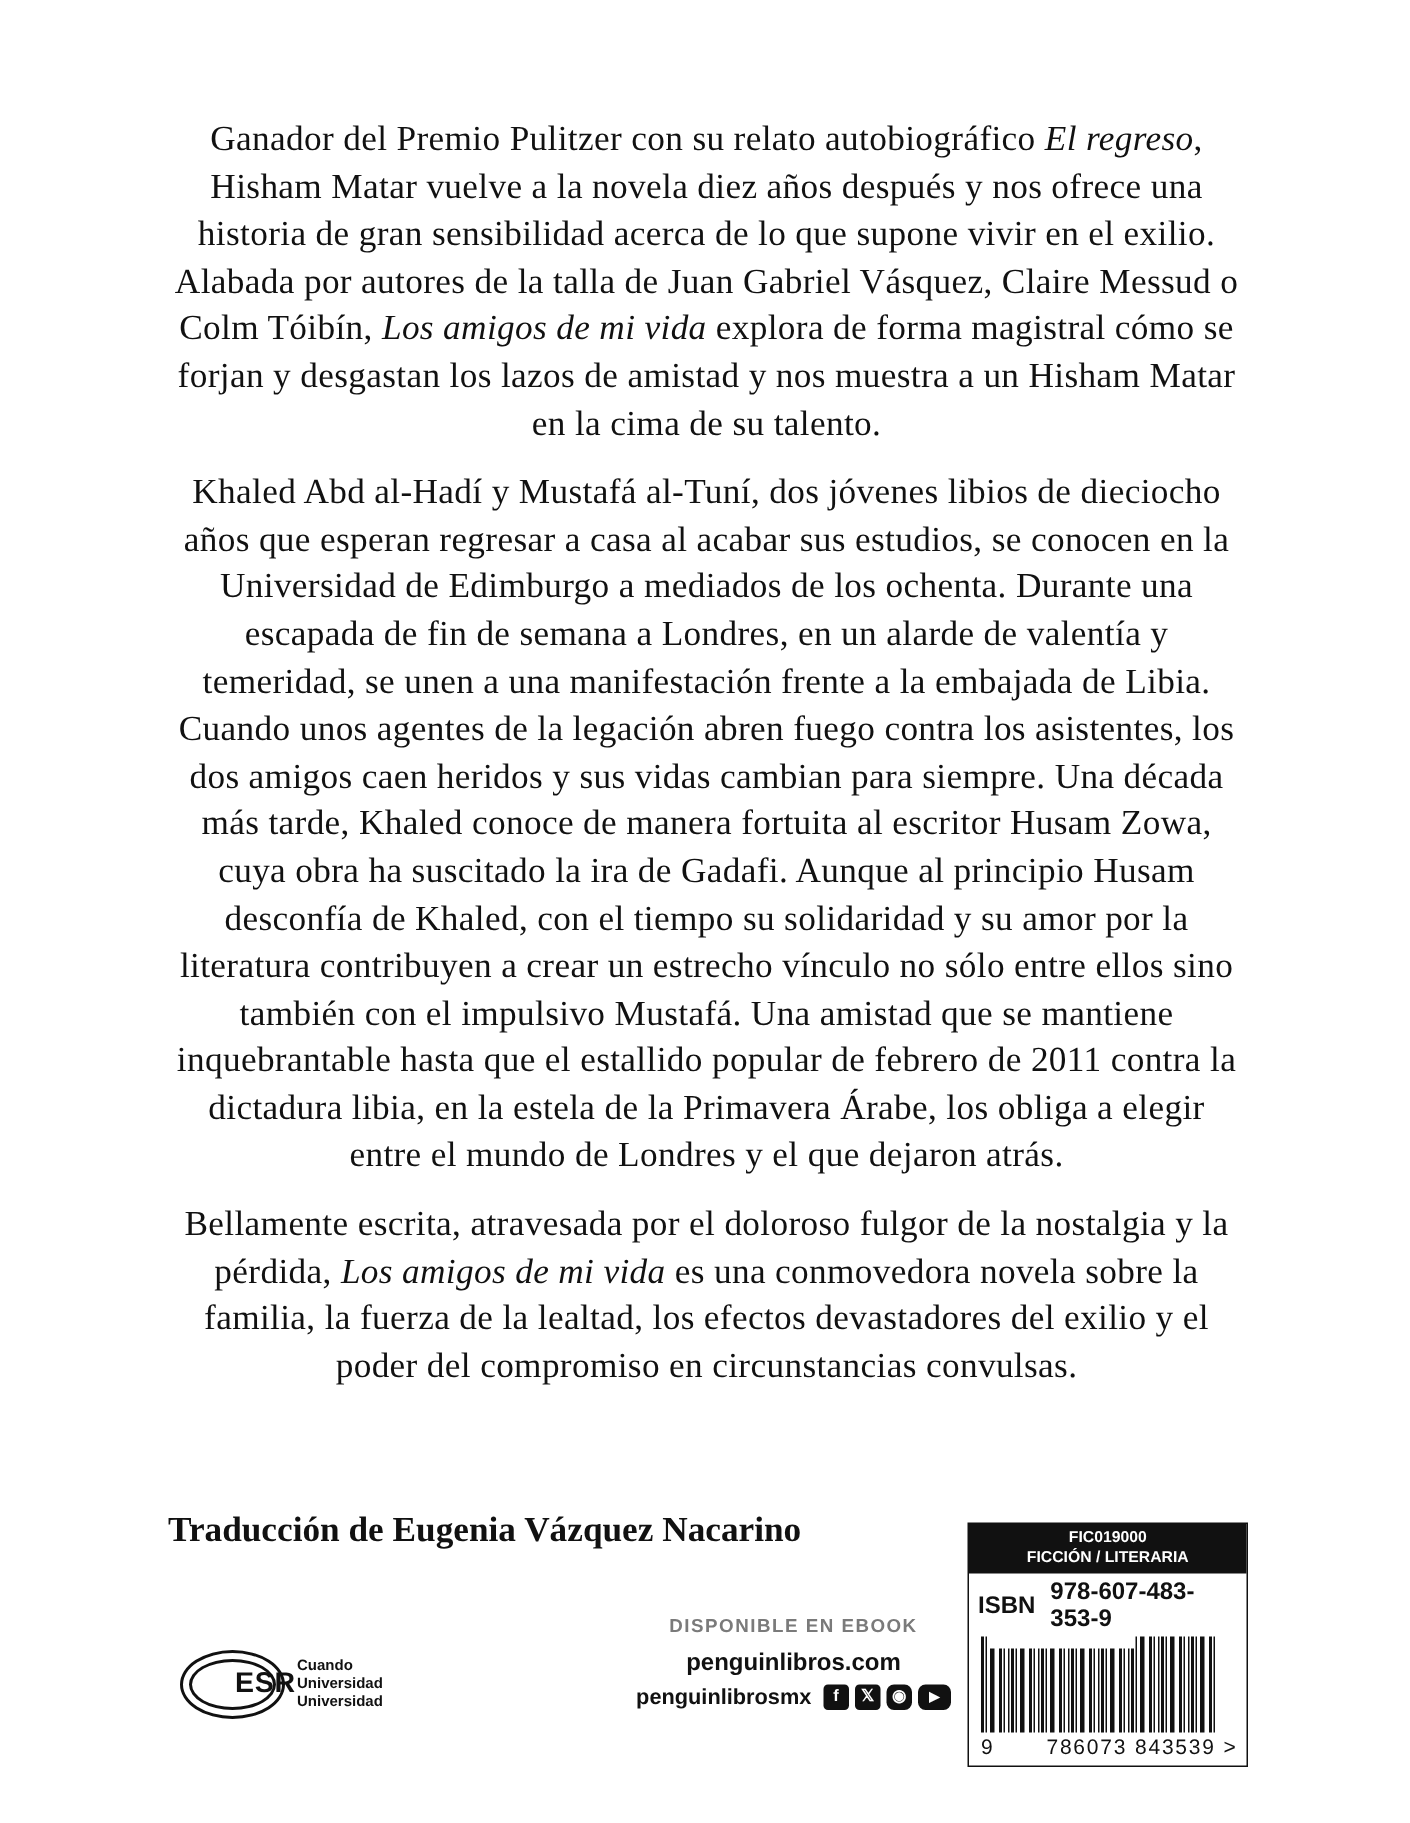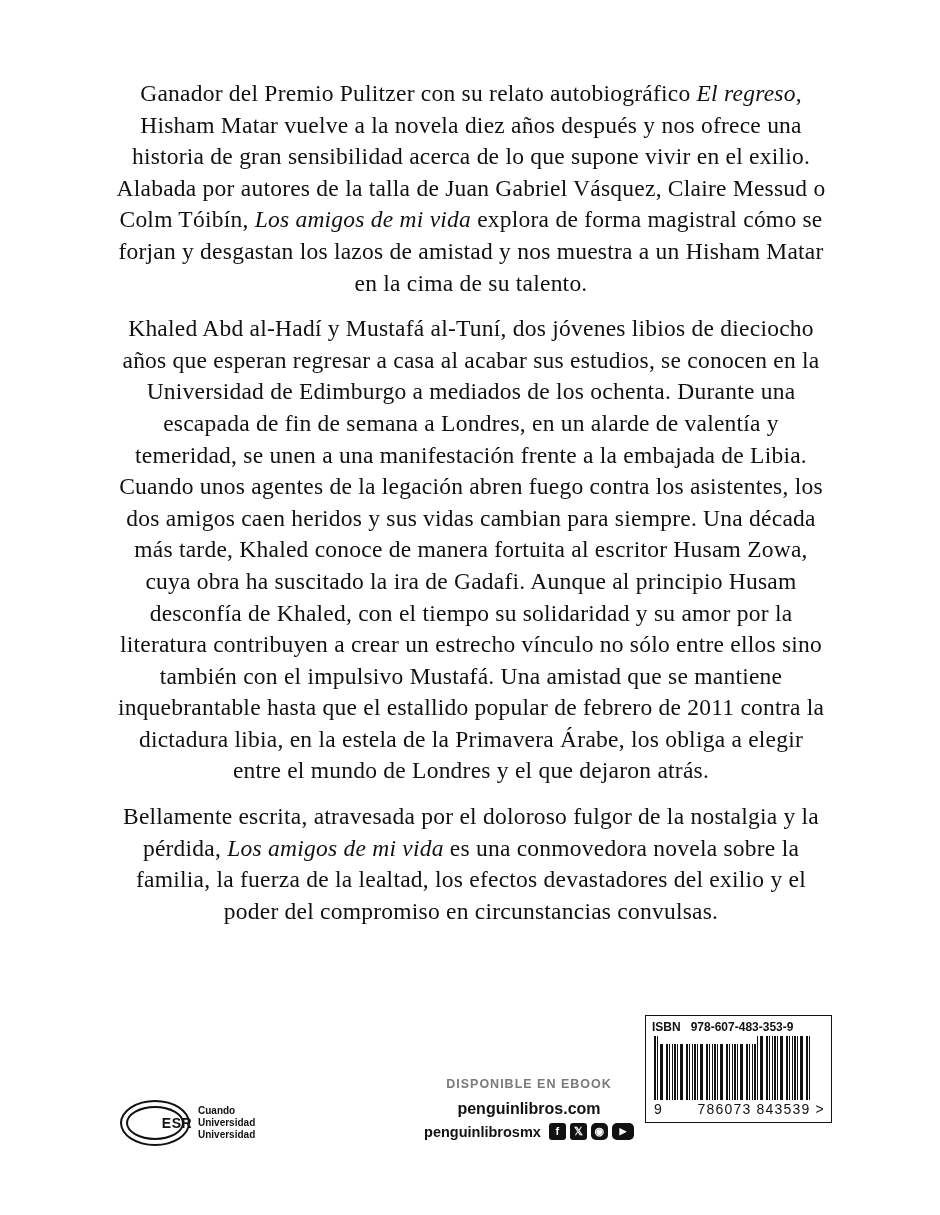--- a/index.html
+++ b/index.html
@@ -73,21 +73,21 @@
   .esr-badge::before {
     content: "";
     position: absolute;
     left: 4px; top: 4px; right: 4px; bottom: 4px;
     border: 2px solid #111;
     border-radius: 50% / 50%;
   }
   .esr-badge span {
     font-family: "Liberation Sans", sans-serif;
     font-weight: bold;
-    font-size: 14px;
+    font-size: 19px;
     letter-spacing: 0.5px;
     position: relative;
     z-index: 2;
     margin-left: 44px;
   }
   .esr-text {
     font-family: "Liberation Sans", sans-serif;
     font-size: 10px;
     line-height: 1.22;
     font-weight: bold;
@@ -165,21 +165,21 @@
     font-size: 10.5px;
     font-weight: bold;
     line-height: 1.25;
     padding: 3px 0 4px 0;
   }
   .isbn-row {
     display: flex;
     align-items: center;
     padding: 4px 6px 2px 6px;
     font-family: "Liberation Sans", sans-serif;
-    font-size: 12px;
+    font-size: 16px;
     font-weight: bold;
   }
   .isbn-row .label {
     margin-right: 10px;
   }
   .barcode {
     height: 64px;
     margin: 0 8px;
     display: flex;
     align-items: flex-end;
@@ -203,20 +203,21 @@
 <body>
 
 <div class="page">
 
   <div class="blurb">
     <p>Ganador del Premio Pulitzer con su relato autobiográfico <em>El regreso</em>, Hisham Matar vuelve a la novela diez años después y nos ofrece una historia de gran sensibilidad acerca de lo que supone vivir en el exilio. Alabada por autores de la talla de Juan Gabriel Vásquez, Claire Messud o Colm Tóibín, <em>Los amigos de mi vida</em> explora de forma magistral cómo se forjan y desgastan los lazos de amistad y nos muestra a un Hisham Matar en la cima de su talento.</p>
     <p>Khaled Abd al-Hadí y Mustafá al-Tuní, dos jóvenes libios de dieciocho años que esperan regresar a casa al acabar sus estudios, se conocen en la Universidad de Edimburgo a mediados de los ochenta. Durante una escapada de fin de semana a Londres, en un alarde de valentía y temeridad, se unen a una manifestación frente a la embajada de Libia. Cuando unos agentes de la legación abren fuego contra los asistentes, los dos amigos caen heridos y sus vidas cambian para siempre. Una década más tarde, Khaled conoce de manera fortuita al escritor Husam Zowa, cuya obra ha suscitado la ira de Gadafi. Aunque al principio Husam desconfía de Khaled, con el tiempo su solidaridad y su amor por la literatura contribuyen a crear un estrecho vínculo no sólo entre ellos sino también con el impulsivo Mustafá. Una amistad que se mantiene inquebrantable hasta que el estallido popular de febrero de 2011 contra la dictadura libia, en la estela de la Primavera Árabe, los obliga a elegir entre el mundo de Londres y el que dejaron atrás.</p>
     <p>Bellamente escrita, atravesada por el doloroso fulgor de la nostalgia y la pérdida, <em>Los amigos de mi vida</em> es una conmovedora novela sobre la familia, la fuerza de la lealtad, los efectos devastadores del exilio y el poder del compromiso en circunstancias convulsas.</p>
   </div>
 
+  <div class="translator">Traducción de Eugenia Vázquez Nacarino</div>
 
   <div class="esr">
     <div class="esr-badge">
       <span>ESR</span>
     </div>
     <div class="esr-text">
       <div>Cuando</div>
       <div>Universidad</div>
       <div>Universidad</div>
     </div>
@@ -228,20 +229,24 @@
     <div class="social-row">
       <span class="handle">penguinlibrosmx</span>
       <span class="sicon">f</span>
       <span class="sicon">𝕏</span>
       <span class="sicon ig">◉</span>
       <span class="sicon yt">▶</span>
     </div>
   </div>
 
   <div class="barcode-block">
+    <div class="bisac">
+      <div>FIC019000</div>
+      <div>FICCIÓN / LITERARIA</div>
+    </div>
     <div class="isbn-row">
       <span class="label">ISBN</span>
       <span>978-607-483-353-9</span>
     </div>
     <div class="barcode" id="barcode-bars">
         <i style="width: 2px; background: rgb(17, 17, 17); height: 100%;"></i>
         <i style="width: 1px; background: transparent; height: 100%;"></i>
         <i style="width: 1px; background: rgb(17, 17, 17); height: 100%;"></i>
         <i style="width: 2px; background: transparent; height: 88%;"></i>
         <i style="width: 3px; background: rgb(17, 17, 17); height: 88%;"></i>

